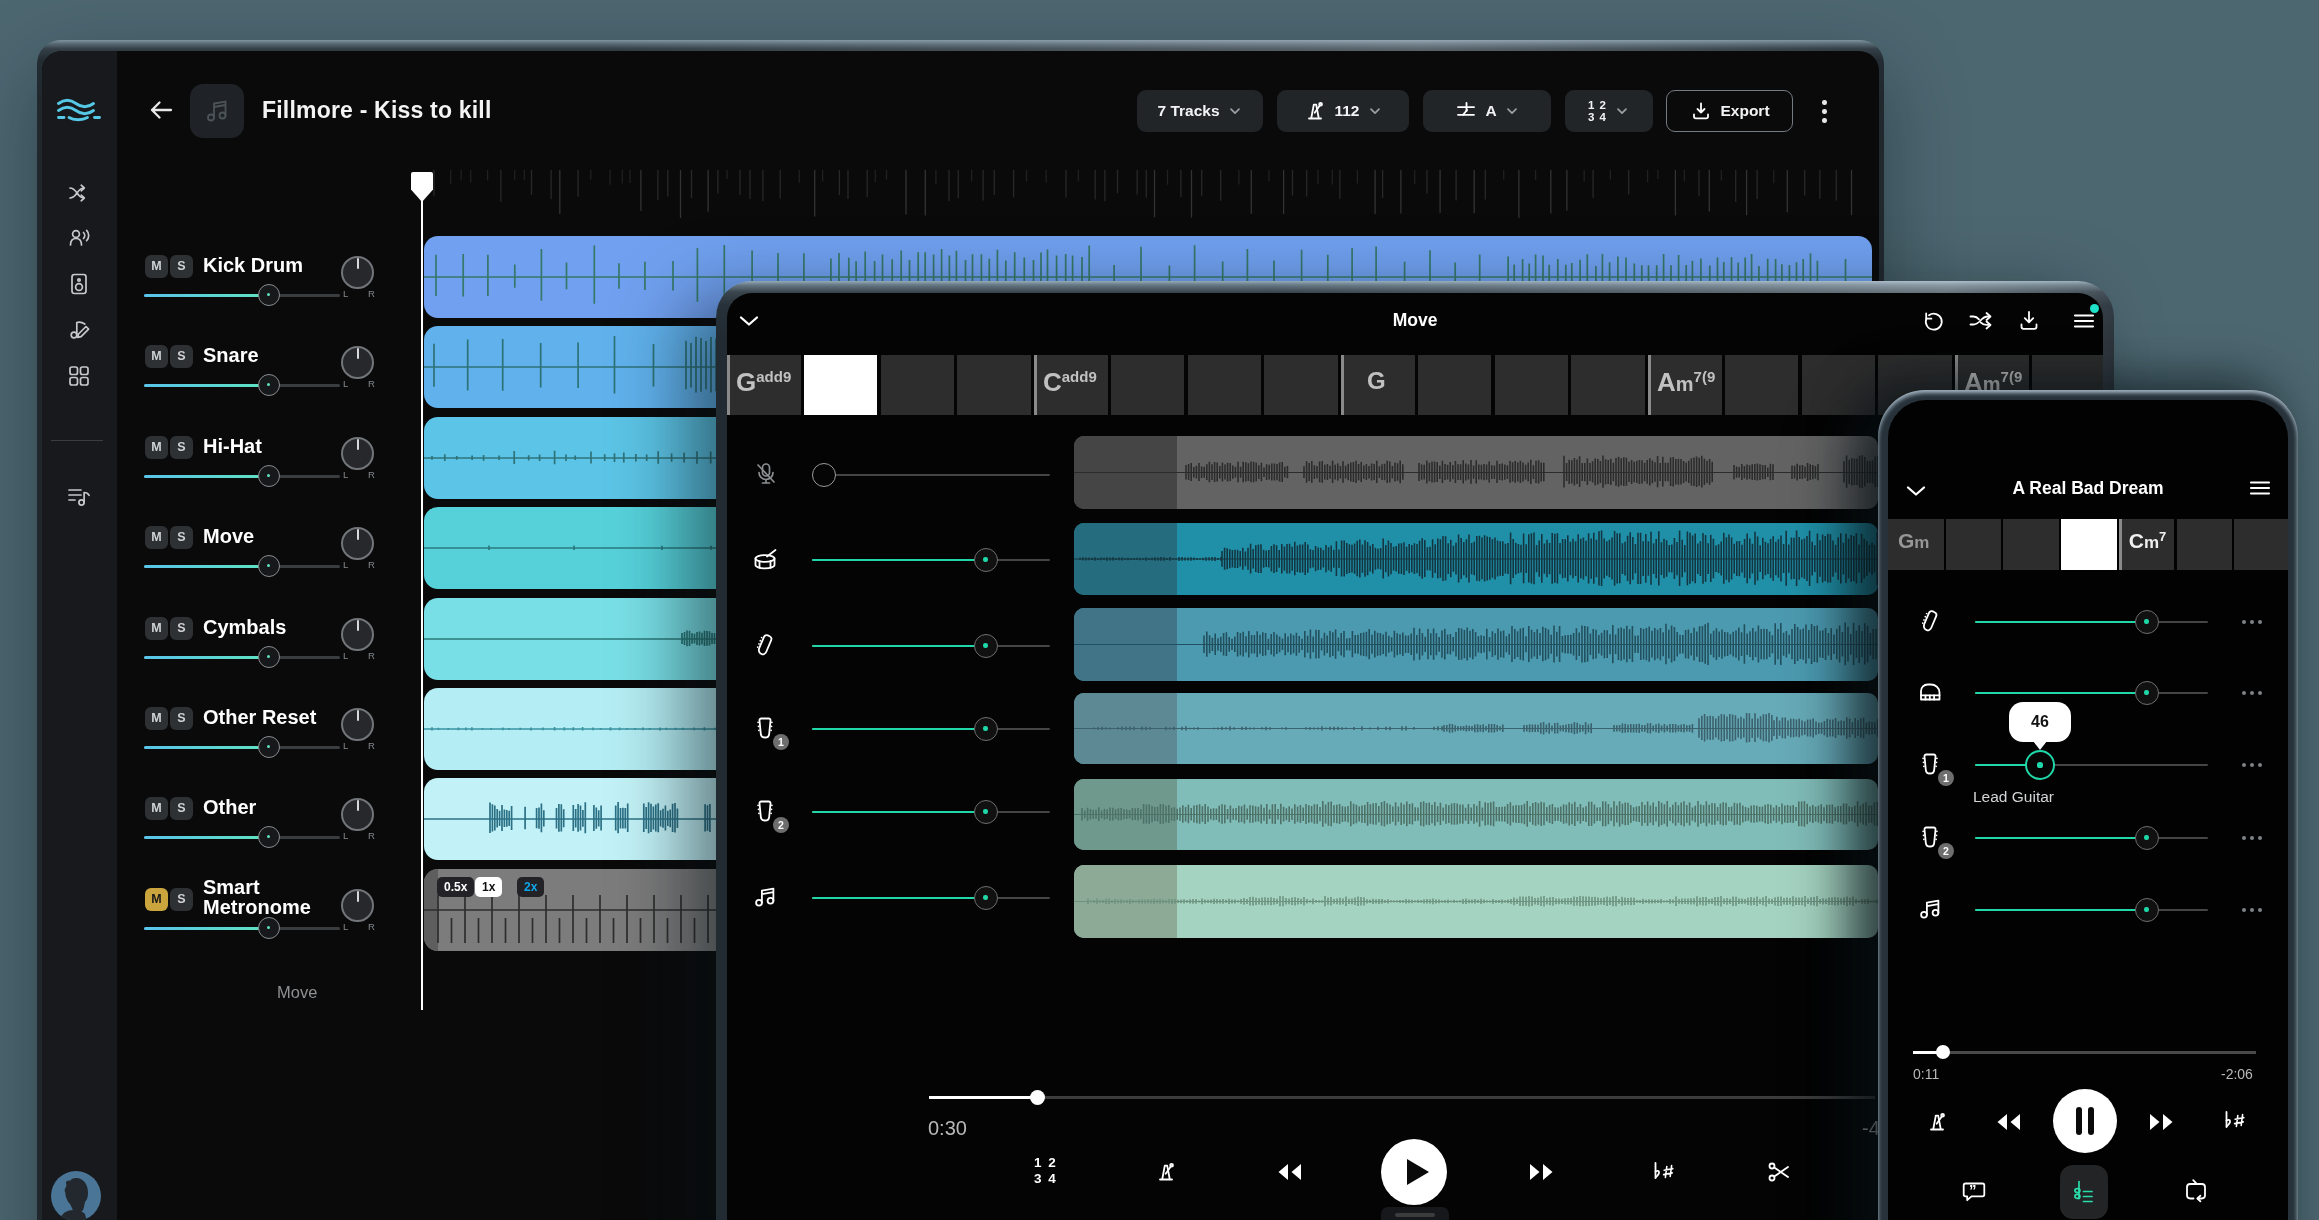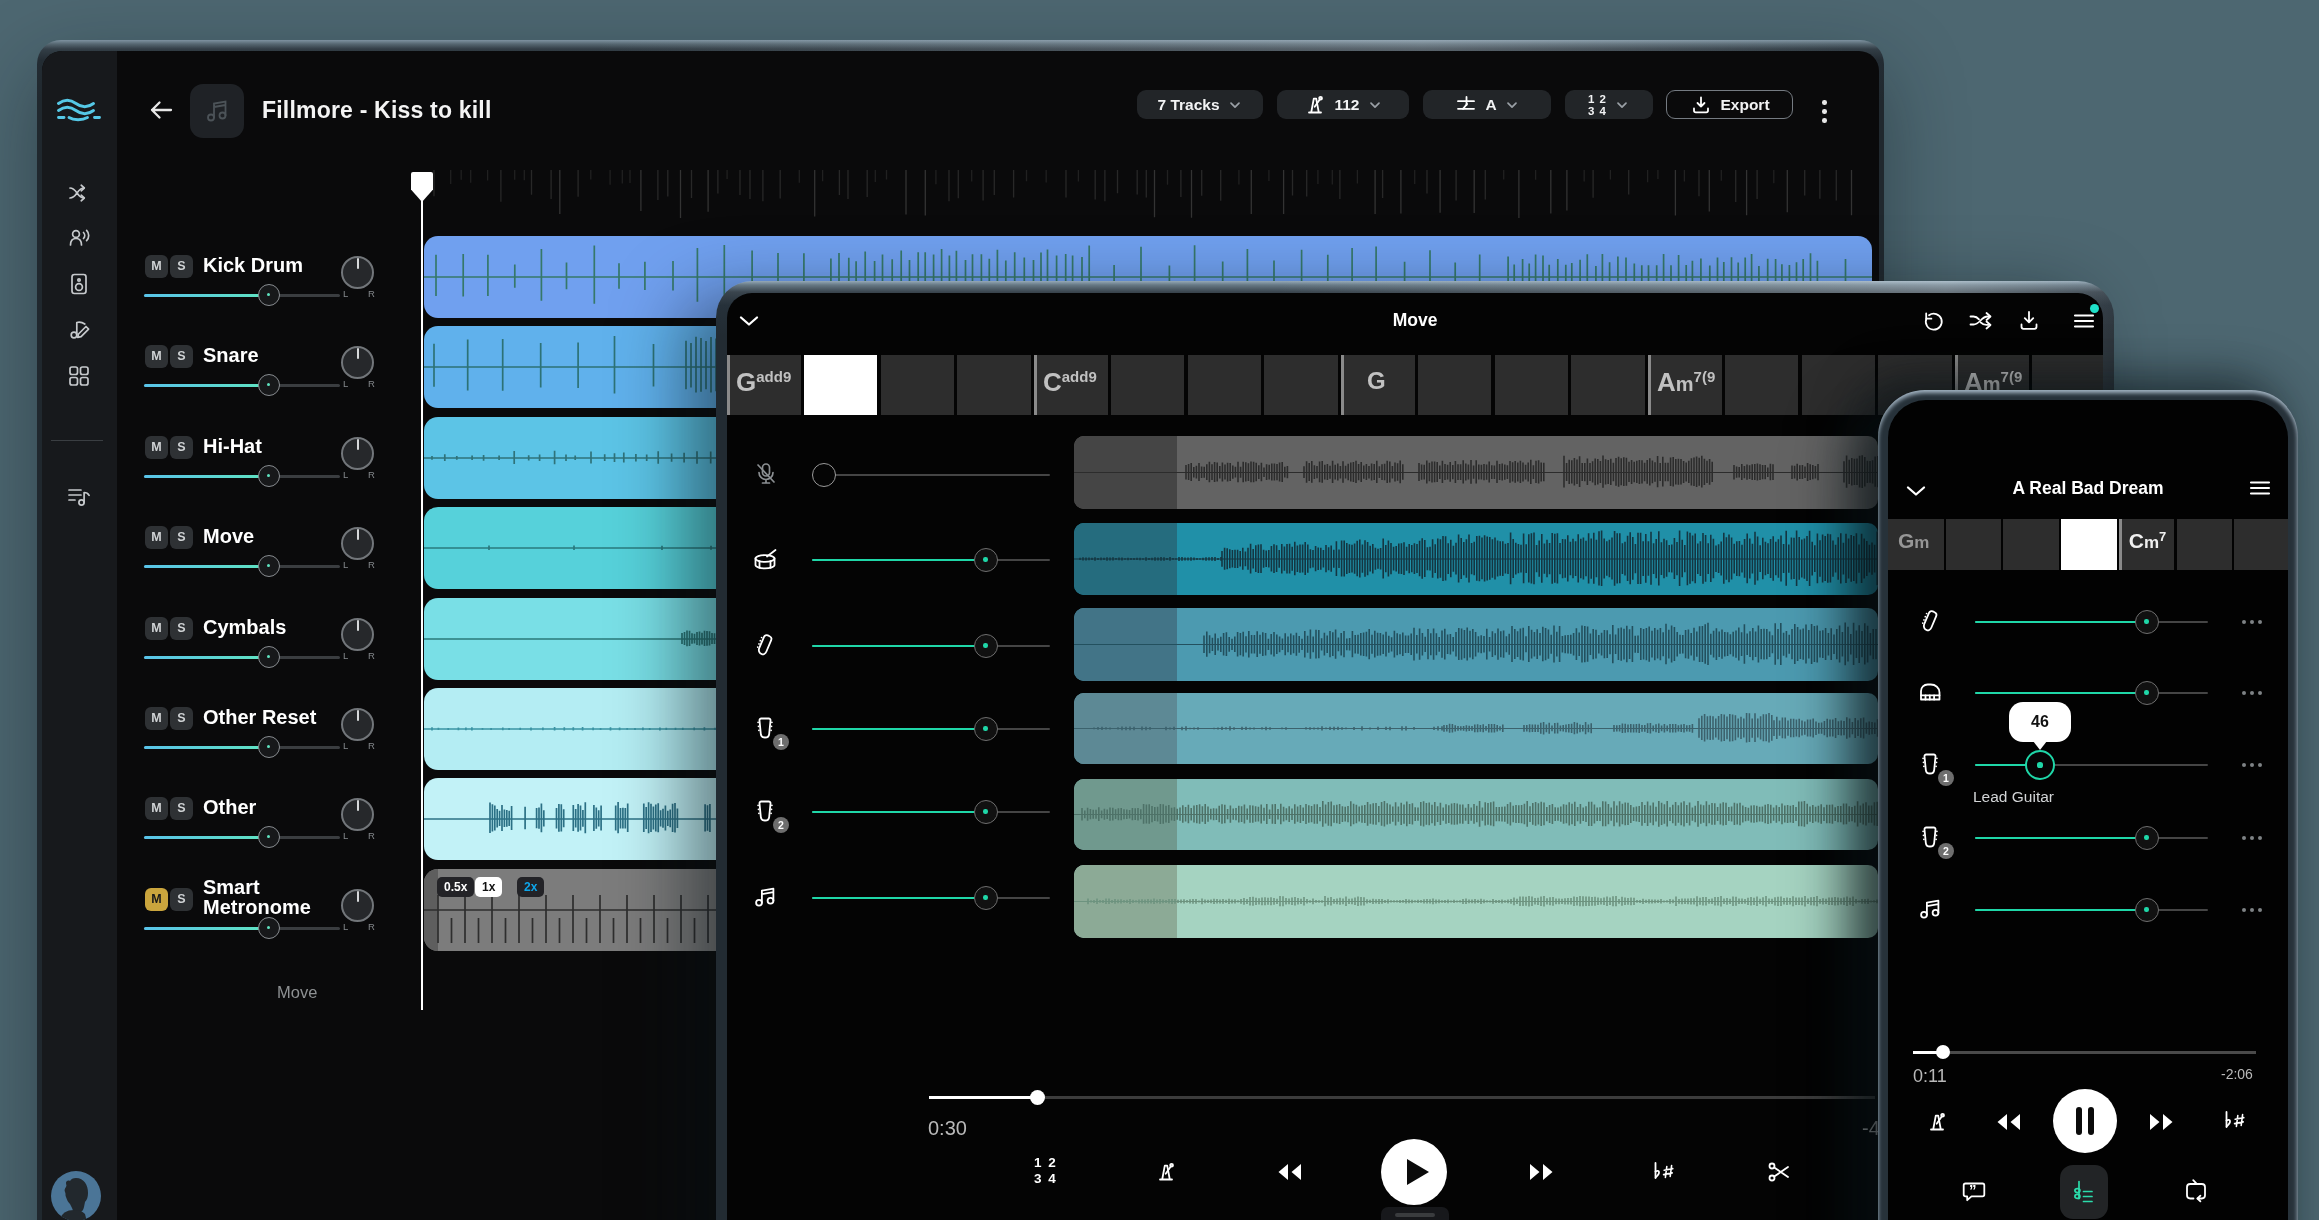--- a/index.html
+++ b/index.html
@@ -13,21 +13,21 @@
   box-shadow:0 30px 80px rgba(10,20,26,.4); }
 #dscreen { position:absolute; left:5px; top:11px; width:1837px; height:1380px; border-radius:20px; background:#0a0a0b; overflow:hidden; }
 #dabs { position:absolute; left:-42px; top:-51px; width:2319px; height:1440px; }
 #sidebar { position:absolute; left:42px; top:51px; width:75px; height:1390px; background:#17191c; }
 #sdiv { left:51px; top:440px; width:52px; height:1px; background:#3a3e42; }
 .sic { position:absolute; }
 .hback { position:absolute; left:146px; top:97px; }
 .htile { position:absolute; left:190px; top:84px; width:54px; height:54px; border-radius:13px; background:#1f2226; }
 .htile svg { margin:10px }
 .htitle { position:absolute; left:262px; top:97px; font-size:23px; font-weight:700; color:#f4f4f4; letter-spacing:.2px; }
-.tbtn { position:absolute; top:90px; height:29px; border-radius:9px; background:#222528; display:flex; align-items:center; justify-content:center; gap:7px; }
+.tbtn { position:absolute; top:90px; height:42px; border-radius:9px; background:#222528; display:flex; align-items:center; justify-content:center; gap:7px; }
 .tbtn.exportb { background:transparent; border:1.5px solid #757b82; }
 .tb-txt { color:#f2f3f4; font-size:15.5px; font-weight:700; }
 .ts12small { color:#f2f3f4; font-size:11.5px; font-weight:700; line-height:12px; letter-spacing:1px; }
 .kebab { position:absolute; }
 .kebab i { position:static; width:4.6px; height:4.6px; border-radius:50%; background:#e6e6e6; margin-bottom:4.4px; }
 #ruler { position:absolute; left:430px; top:170px; }
 #playhead { position:absolute; left:411px; top:172px; width:22px; height:840px; }
 #playhead .flag { left:0; top:0; width:22px; height:30px; background:#fff; border-radius:2px;
   clip-path:polygon(0 0,100% 0,100% 58%,50% 100%,0 58%); }
 #playhead .line { left:10.2px; top:28px; width:1.6px; height:810px; background:#fff; }
@@ -853,21 +853,21 @@
           <i></i>
           <i></i>
           <i></i>
         </div>
       <div id="tooltip">46</div>
       <div id="leadg">Lead Guitar</div>
       <div id="pprog">
           <i class="done"></i>
           <i class="dot"></i>
         </div>
-      <div class="ttime" style="left:1913px;top:1066px;font-size:18px">0:11</div>
+      <div class="ttime" style="left:1913px;top:1066px;font-size:14px">0:11</div>
       <div class="ttime" style="left:2221px;top:1066px;font-size:14px">-2:06</div>
       <div class="transp" style="left:1925px;top:1110px">
           <svg width="24" height="24" viewBox="0 0 24 24" fill="none">
             <path d="M6 19.5h12M8.2 19.5L10.8 5.6h2.4l2.6 13.9" stroke="#fff" stroke-width="1.8" stroke-linecap="round" stroke-linejoin="round"></path>
             <path d="M11.7 13.8l5.4-7.8" stroke="#fff" stroke-width="1.8" stroke-linecap="round" stroke-linejoin="round"></path>
             <circle cx="17.6" cy="5.2" r="1.4" stroke="#fff" stroke-width="1.8" stroke-linecap="round" stroke-linejoin="round"></circle>
           </svg>
         </div>
       <div class="transp" style="left:1991px;top:1110px">
           <svg width="34" height="24" viewBox="0 0 34 24" fill="none">

